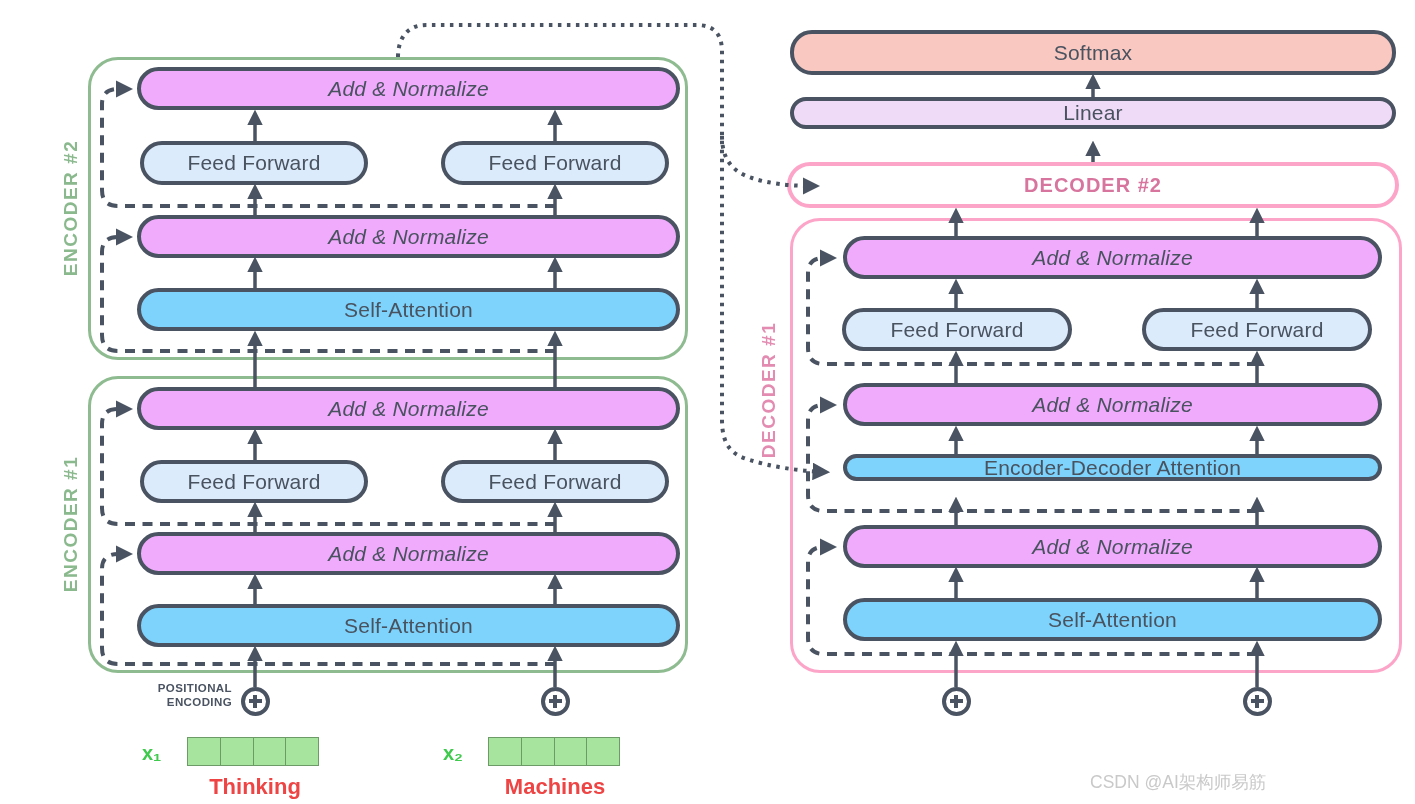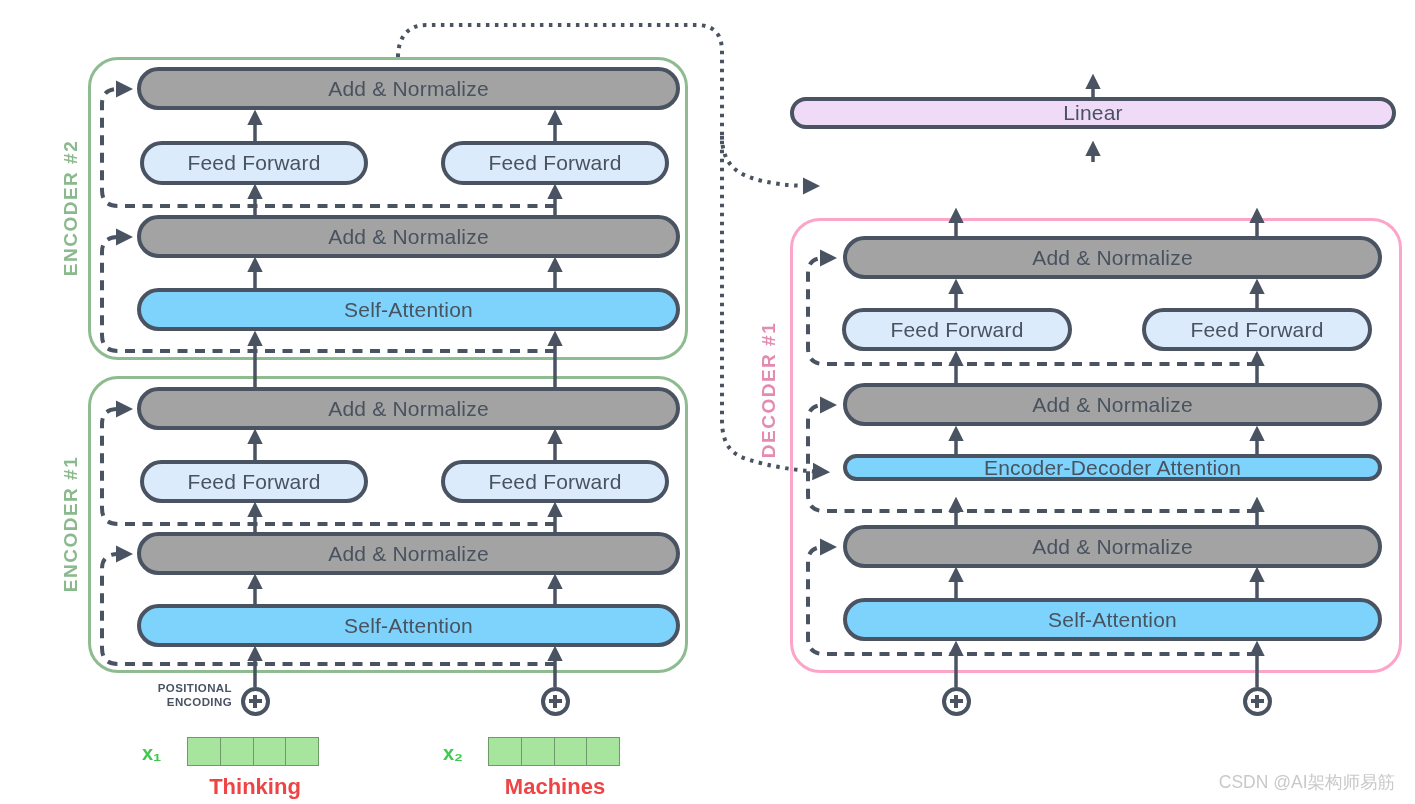--- a/index.html
+++ b/index.html
@@ -9,21 +9,21 @@
 
   
   .frame{position:absolute;box-sizing:border-box;border-radius:30px;background:transparent;}
   .frame.green{border:3.5px solid #8ebb90;}
   .frame.pink{border:3.5px solid #fca5c9;}
 
   
   .pill{position:absolute;box-sizing:border-box;border:4px solid #4a5362;border-radius:22px;
         display:flex;align-items:center;justify-content:center;
         font-size:21px;letter-spacing:0.2px;color:#49525f;background:#fff;z-index:2;}
-  .green-bg{background:#a3a3a3;}
+  .green-bg{background:#f0abfc;font-style:italic;}
   .blue-bg{background:#dcebfb;}
   .peach-bg{background:#7dd3fc;}
   .salmon-bg{background:#f9c8c1;}
   .lavender-bg{background:#efdbf7;}
 
   
   .dec2{position:absolute;box-sizing:border-box;border:4px solid #fca5c9;border-radius:24px;
         background:#fff;display:flex;align-items:center;justify-content:center;
         font-size:20px;font-weight:bold;letter-spacing:1px;color:#d8759f;z-index:2;}
 
@@ -45,21 +45,21 @@
 
   .xlabel{position:absolute;width:40px;font-size:20px;font-weight:bold;
           color:#3fc94d;z-index:2;}
   .vec{position:absolute;width:132px;height:29px;box-sizing:border-box;display:flex;
        border:1.5px solid #6d9b68;background:#a7e49d;z-index:2;}
   .vec .cell{flex:1;border-left:1.5px solid #6d9b68;}
   .vec .cell:first-child{border-left:none;}
   .word{position:absolute;width:170px;text-align:center;font-size:22px;font-weight:bold;
         color:#ef4444;z-index:2;}
 
-  .watermark{position:absolute;left:1090px;top:770px;width:305px;text-align:right;
+  .watermark{position:absolute;left:1090px;top:770px;width:305px;
              font-size:17.5px;color:#c9c9c9;z-index:4;}
 
   svg.overlay{position:absolute;left:0;top:0;z-index:5;pointer-events:none;}
 </style>
 </head>
 <body>
 
 <div class="stage">
 
   <div class="frame green" style="left:88px;top:57px;width:600px;height:303px;"></div>
@@ -71,22 +71,24 @@
   <div class="pill peach-bg" style="left:137px;top:288px;width:543px;height:43px;">Self-Attention</div>
 
   <div class="frame green" style="left:88px;top:376px;width:600px;height:297px;"></div>
   <div class="vlabel green" style="left:-89px;top:511px;">ENCODER #1</div>
   <div class="pill green-bg" style="left:137px;top:387px;width:543px;height:43px;">Add &amp; Normalize</div>
   <div class="pill blue-bg" style="left:140px;top:460px;width:228px;height:43px;">Feed Forward</div>
   <div class="pill blue-bg" style="left:441px;top:460px;width:228px;height:43px;">Feed Forward</div>
   <div class="pill green-bg" style="left:137px;top:532px;width:543px;height:43px;">Add &amp; Normalize</div>
   <div class="pill peach-bg" style="left:137px;top:604px;width:543px;height:43px;">Self-Attention</div>
 
+  <div class="pill salmon-bg" style="left:790px;top:30px;width:606px;height:45px;">Softmax</div>
   <div class="pill lavender-bg" style="left:790px;top:97px;width:606px;height:32px;">Linear</div>
 
+  <div class="dec2" style="left:787px;top:162px;width:612px;height:46px;">DECODER #2</div>
 
   <div class="frame pink" style="left:790px;top:218px;width:612px;height:455px;"></div>
   <div class="vlabel pink" style="left:609px;top:377px;">DECODER #1</div>
   <div class="pill green-bg" style="left:843px;top:236px;width:539px;height:43px;">Add &amp; Normalize</div>
   <div class="pill blue-bg" style="left:842px;top:308px;width:230px;height:43px;">Feed Forward</div>
   <div class="pill blue-bg" style="left:1142px;top:308px;width:230px;height:43px;">Feed Forward</div>
   <div class="pill green-bg" style="left:843px;top:383px;width:539px;height:43px;">Add &amp; Normalize</div>
   <div class="pill peach-bg" style="left:843px;top:454px;width:539px;height:27px;">Encoder-Decoder Attention</div>
   <div class="pill green-bg" style="left:843px;top:525px;width:539px;height:43px;">Add &amp; Normalize</div>
   <div class="pill peach-bg" style="left:843px;top:598px;width:539px;height:43px;">Self-Attention</div>

